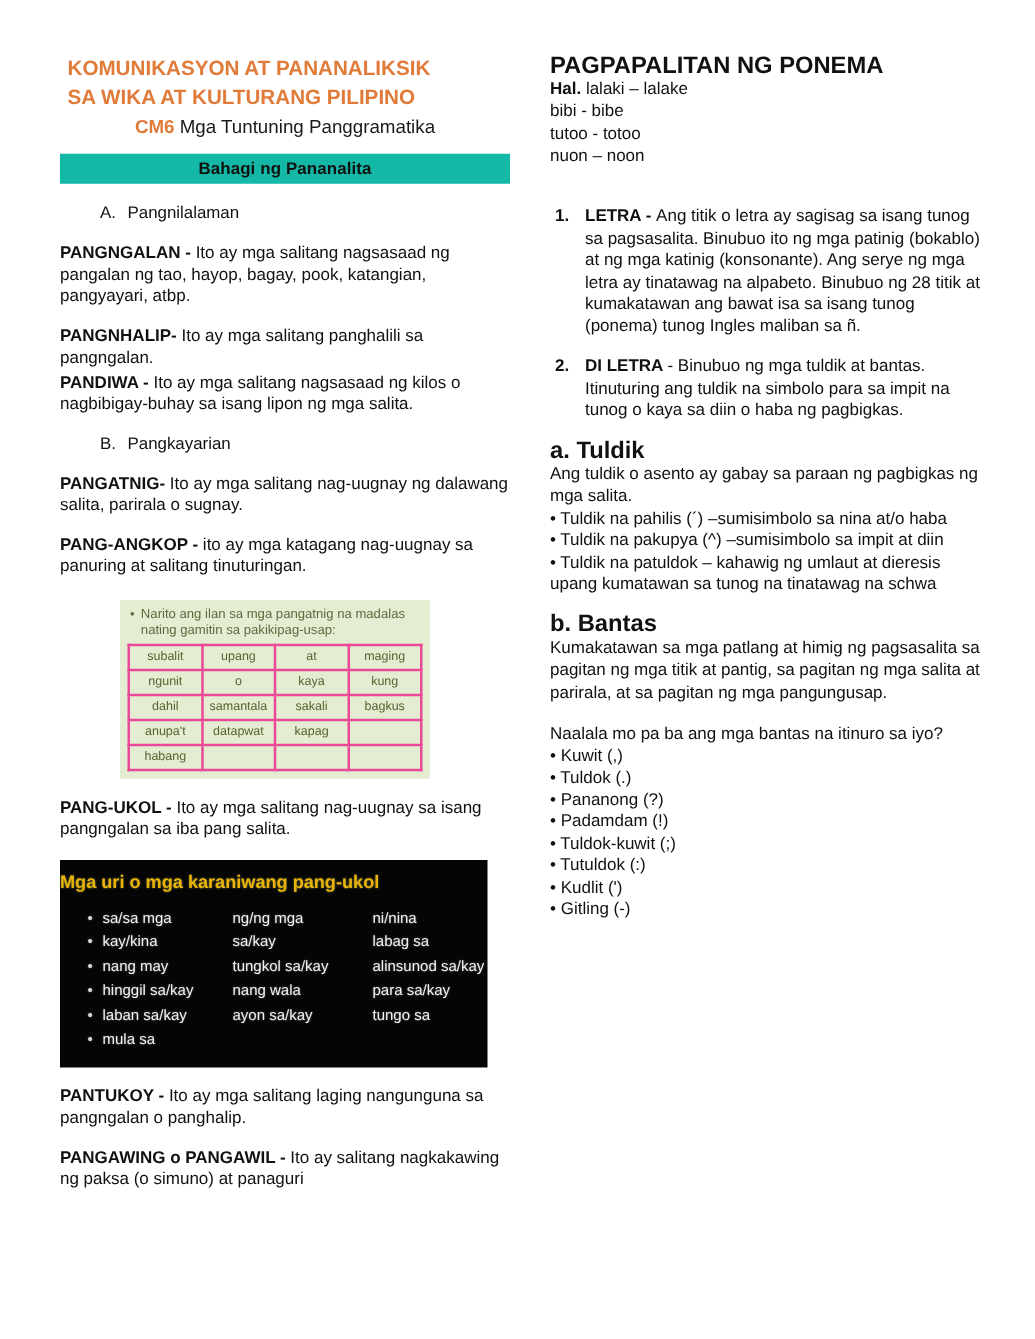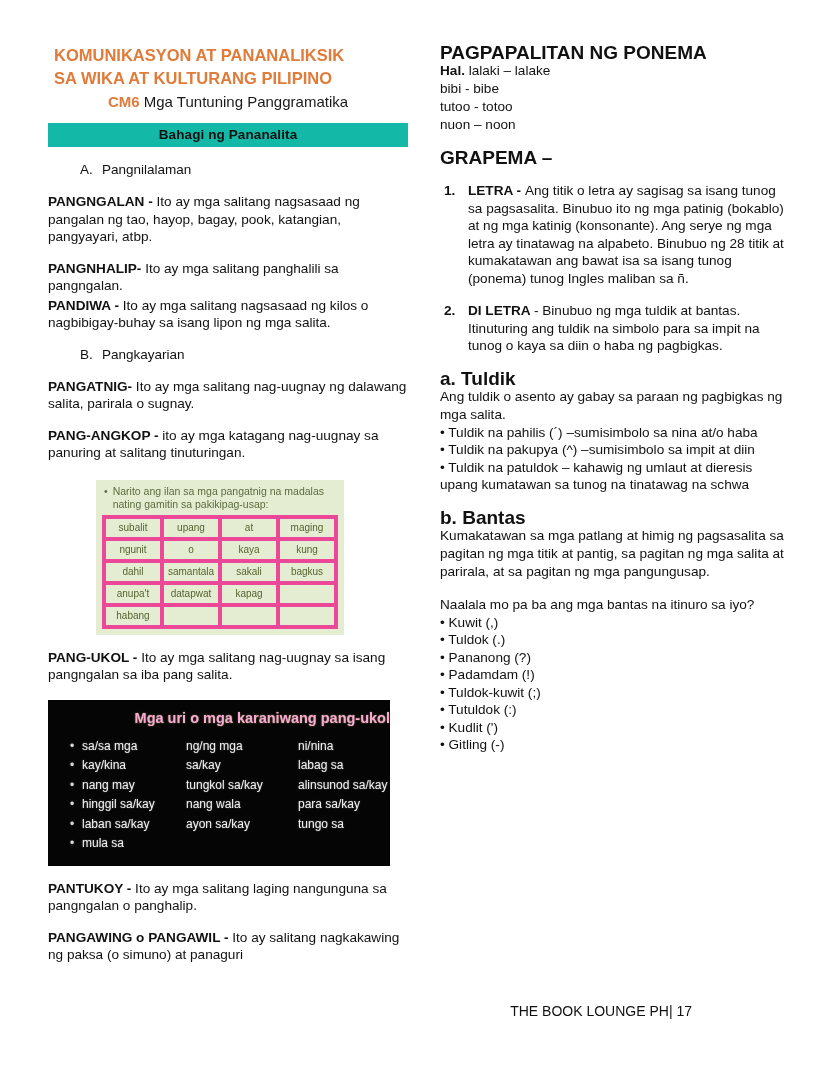--- a/index.html
+++ b/index.html
@@ -115,41 +115,41 @@
   .green-intro .bullet {
     margin-right: 5px;
     margin-left: 2px;
   }
   table.pangatnig {
     border-collapse: collapse;
     width: 100%;
     table-layout: fixed;
   }
   table.pangatnig td {
-    border: 4px solid #ec4899;
+    border: 2px solid #ec4899;
     font-size: 10px;
     color: #55632f;
     text-align: center;
     padding: 2.5px 1px;
     height: 13px;
   }
 
   
   .black-box {
     margin: 16px 0 0 0;
     width: 342px;
     background: #050505;
     padding: 10px 0 12px 0;
     box-sizing: border-box;
   }
   .black-title {
-    color: #f9a8d4;
+    color: #eab308;
     font-weight: bold;
     font-size: 14.5px;
-    text-align: right;
+    text-align: left;
     margin-bottom: 11px;
     text-shadow: 0 0 2px rgba(217,224,124,0.5);
   }
   .black-rows {
     padding-left: 22px;
   }
   .black-row {
     display: flex;
     color: #f2f2f2;
     font-size: 12px;
@@ -366,21 +366,20 @@
 
       <div class="r-line">
         <b>Hal.</b><span> lalaki – lalake</span>
       </div>
       <div class="r-line">bibi - bibe</div>
       <div class="r-line">tutoo - totoo</div>
       <div class="r-line">nuon – noon</div>
 
       <div class="r-gap"></div>
 
-      <div class="r-head">GRAPEMA –</div>
 
       <ol class="numlist">
         <li>
           <span class="num">1.</span>
           <span class="body"><b>LETRA - </b><span>Ang titik o letra ay sagisag sa isang tunog sa pagsasalita. Binubuo ito ng mga patinig (bokablo) at ng mga katinig (konsonante). Ang serye ng mga letra ay tinatawag na alpabeto. Binubuo ng 28  titik at kumakatawan ang bawat isa sa isang tunog (ponema) tunog Ingles maliban sa ñ.</span></span>
         </li>
         <li>
           <span class="num">2.</span>
           <span class="body"><b>DI LETRA </b><span>- Binubuo ng mga tuldik at bantas. Itinuturing ang tuldik na simbolo para sa impit na tunog o kaya sa diin o haba ng pagbigkas.</span></span>
         </li>
@@ -408,15 +407,14 @@
       <div class="bullet-line">• Padamdam (!)</div>
       <div class="bullet-line">• Tuldok-kuwit (;)</div>
       <div class="bullet-line">• Tutuldok (:)</div>
       <div class="bullet-line">• Kudlit (')</div>
       <div class="bullet-line">• Gitling (-)</div>
 
     </div>
 
   </div>
 
-  <div class="footer">THE BOOK LOUNGE PH| 17</div>
 
 </div>
 
 </body></html>

